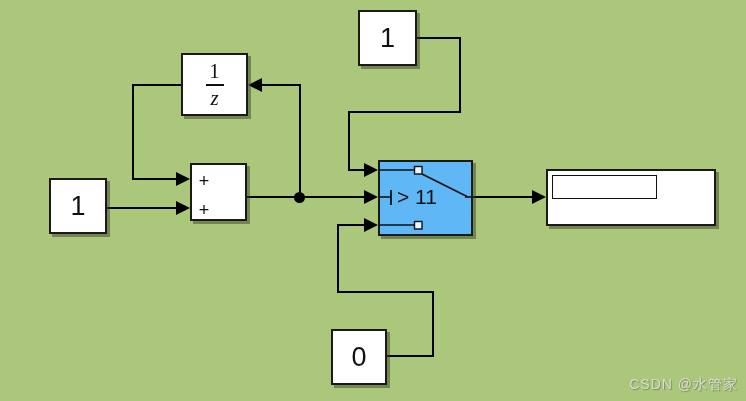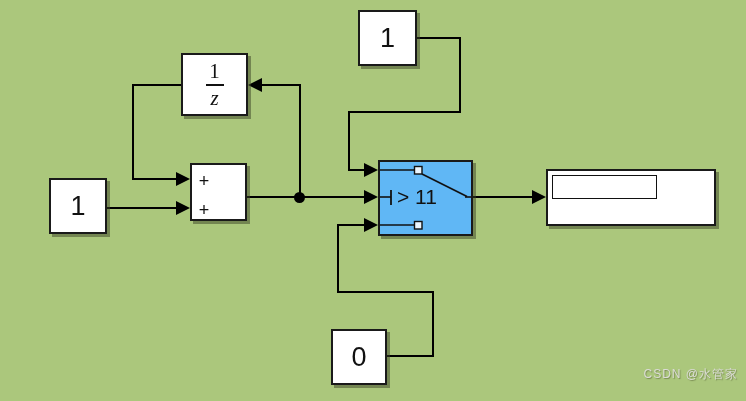--- a/index.html
+++ b/index.html
@@ -31,22 +31,22 @@
   }
   .wire{ position:absolute; background:#000000; }
   .wire.h{ height:2px; }
   .wire.v{ width:2px; }
   .arr{ position:absolute; width:0; height:0;
     border-top:7px solid transparent; border-bottom:7px solid transparent; }
   .arr.right{ border-left:14px solid #000; }
   .arr.left{ border-right:14px solid #000; }
   .dot{ position:absolute; width:11px; height:11px; border-radius:50%; background:#000; }
   .watermark{
-    position:absolute; right:8px; bottom:18px;
-    font-size:12px; letter-spacing:1px; color:#dbdbd6;
+    position:absolute; right:8px; bottom:7px;
+    font-size:14px; letter-spacing:1px; color:#dbdbd6;
     text-shadow:1px 1px 1px rgba(80,90,50,.55);
   }
 </style>
 </head>
 <body>
 
 <div class="canvas" style="background: rgb(171, 199, 124);">
 
   <div>
     <div class="wire h" style="left:417px;top:37px;width:44px;"></div>

